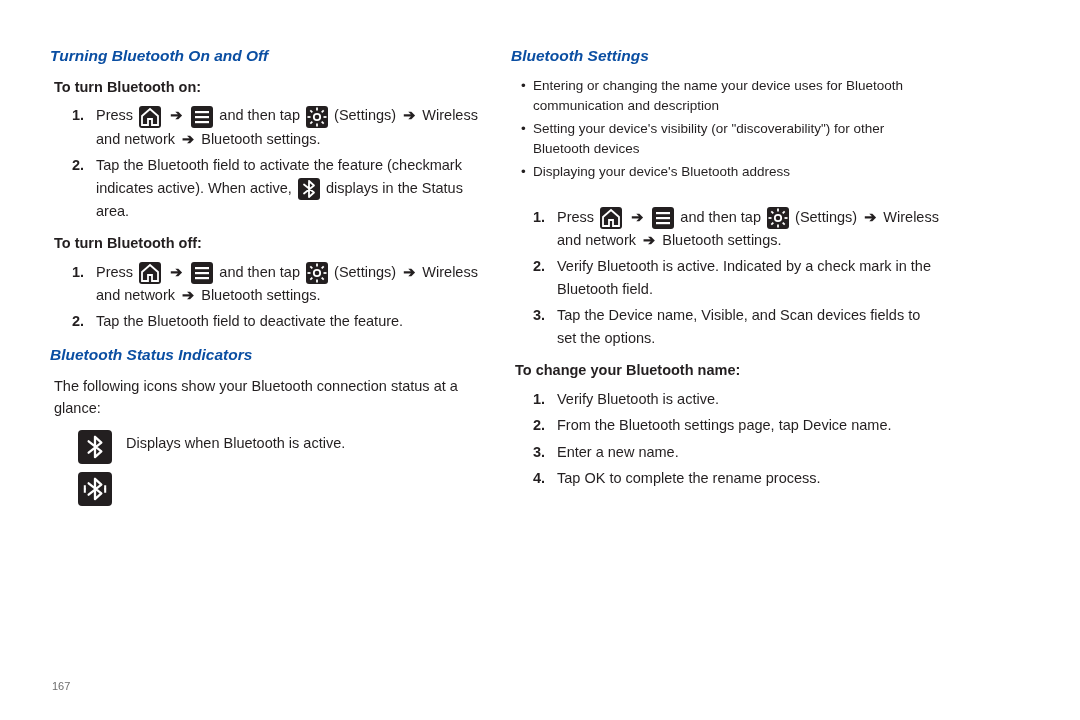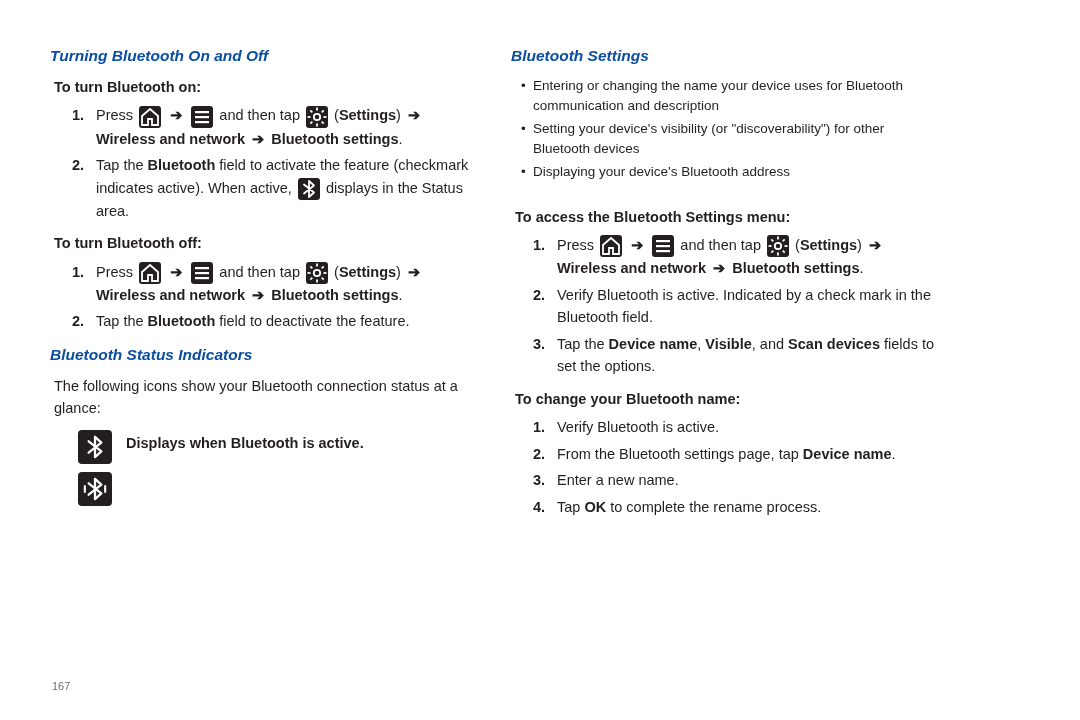--- a/index.html
+++ b/index.html
@@ -67,21 +67,21 @@
     margin: 4px 0;
     font-size: 13.5px;
     line-height: 1.45;
   }
   ul.bullets > li:before {
     content: "•";
     position: absolute;
     left: 0;
     top: 0;
   }
-  b { font-weight: bold; text-align: right; }
+  b { font-weight: normal; text-align: right; }
   .arrow {
     font-weight: bold;
     margin: 0 3px;
   }
   .icon {
     display: inline-flex;
     align-items: center;
     justify-content: center;
     width: 22px;
     height: 22px;
@@ -105,21 +105,21 @@
     width: 34px;
     height: 34px;
     flex: 0 0 34px;
     background: #231f20;
     border-radius: 4px;
     display: flex;
     align-items: center;
     justify-content: center;
     margin-right: 14px;
   }
-  .status-text { flex: 1; padding-top: 2px; font-weight: bold; }
+  .status-text { flex: 1; padding-top: 2px; }
   .page-num {
     position: absolute;
     left: 52px;
     bottom: 28px;
     font-size: 11px;
     color: #6d6d6d;
   }
 </style>
 </head>
 <body>
@@ -264,21 +264,20 @@
   </div>
 
   <div class="col">
     <div class="section-head">Bluetooth Settings</div>
     <ul class="bullets">
       <li>Entering or changing the name your device uses for Bluetooth communication and description</li>
       <li>Setting your device's visibility (or "discoverability") for other Bluetooth devices</li>
       <li>Displaying your device's Bluetooth address</li>
     </ul>
 
-    <div class="sub-head">To access the Bluetooth Settings menu:</div>
     <ol class="steps">
       <li>
         <span class="num">1.</span>
         <span class="body">
           <span>Press </span>
           <span class="icon">
               <svg width="22" height="22" viewBox="0 0 22 22">
                 <use href="#i-home"></use>
               </svg>
             </span>

